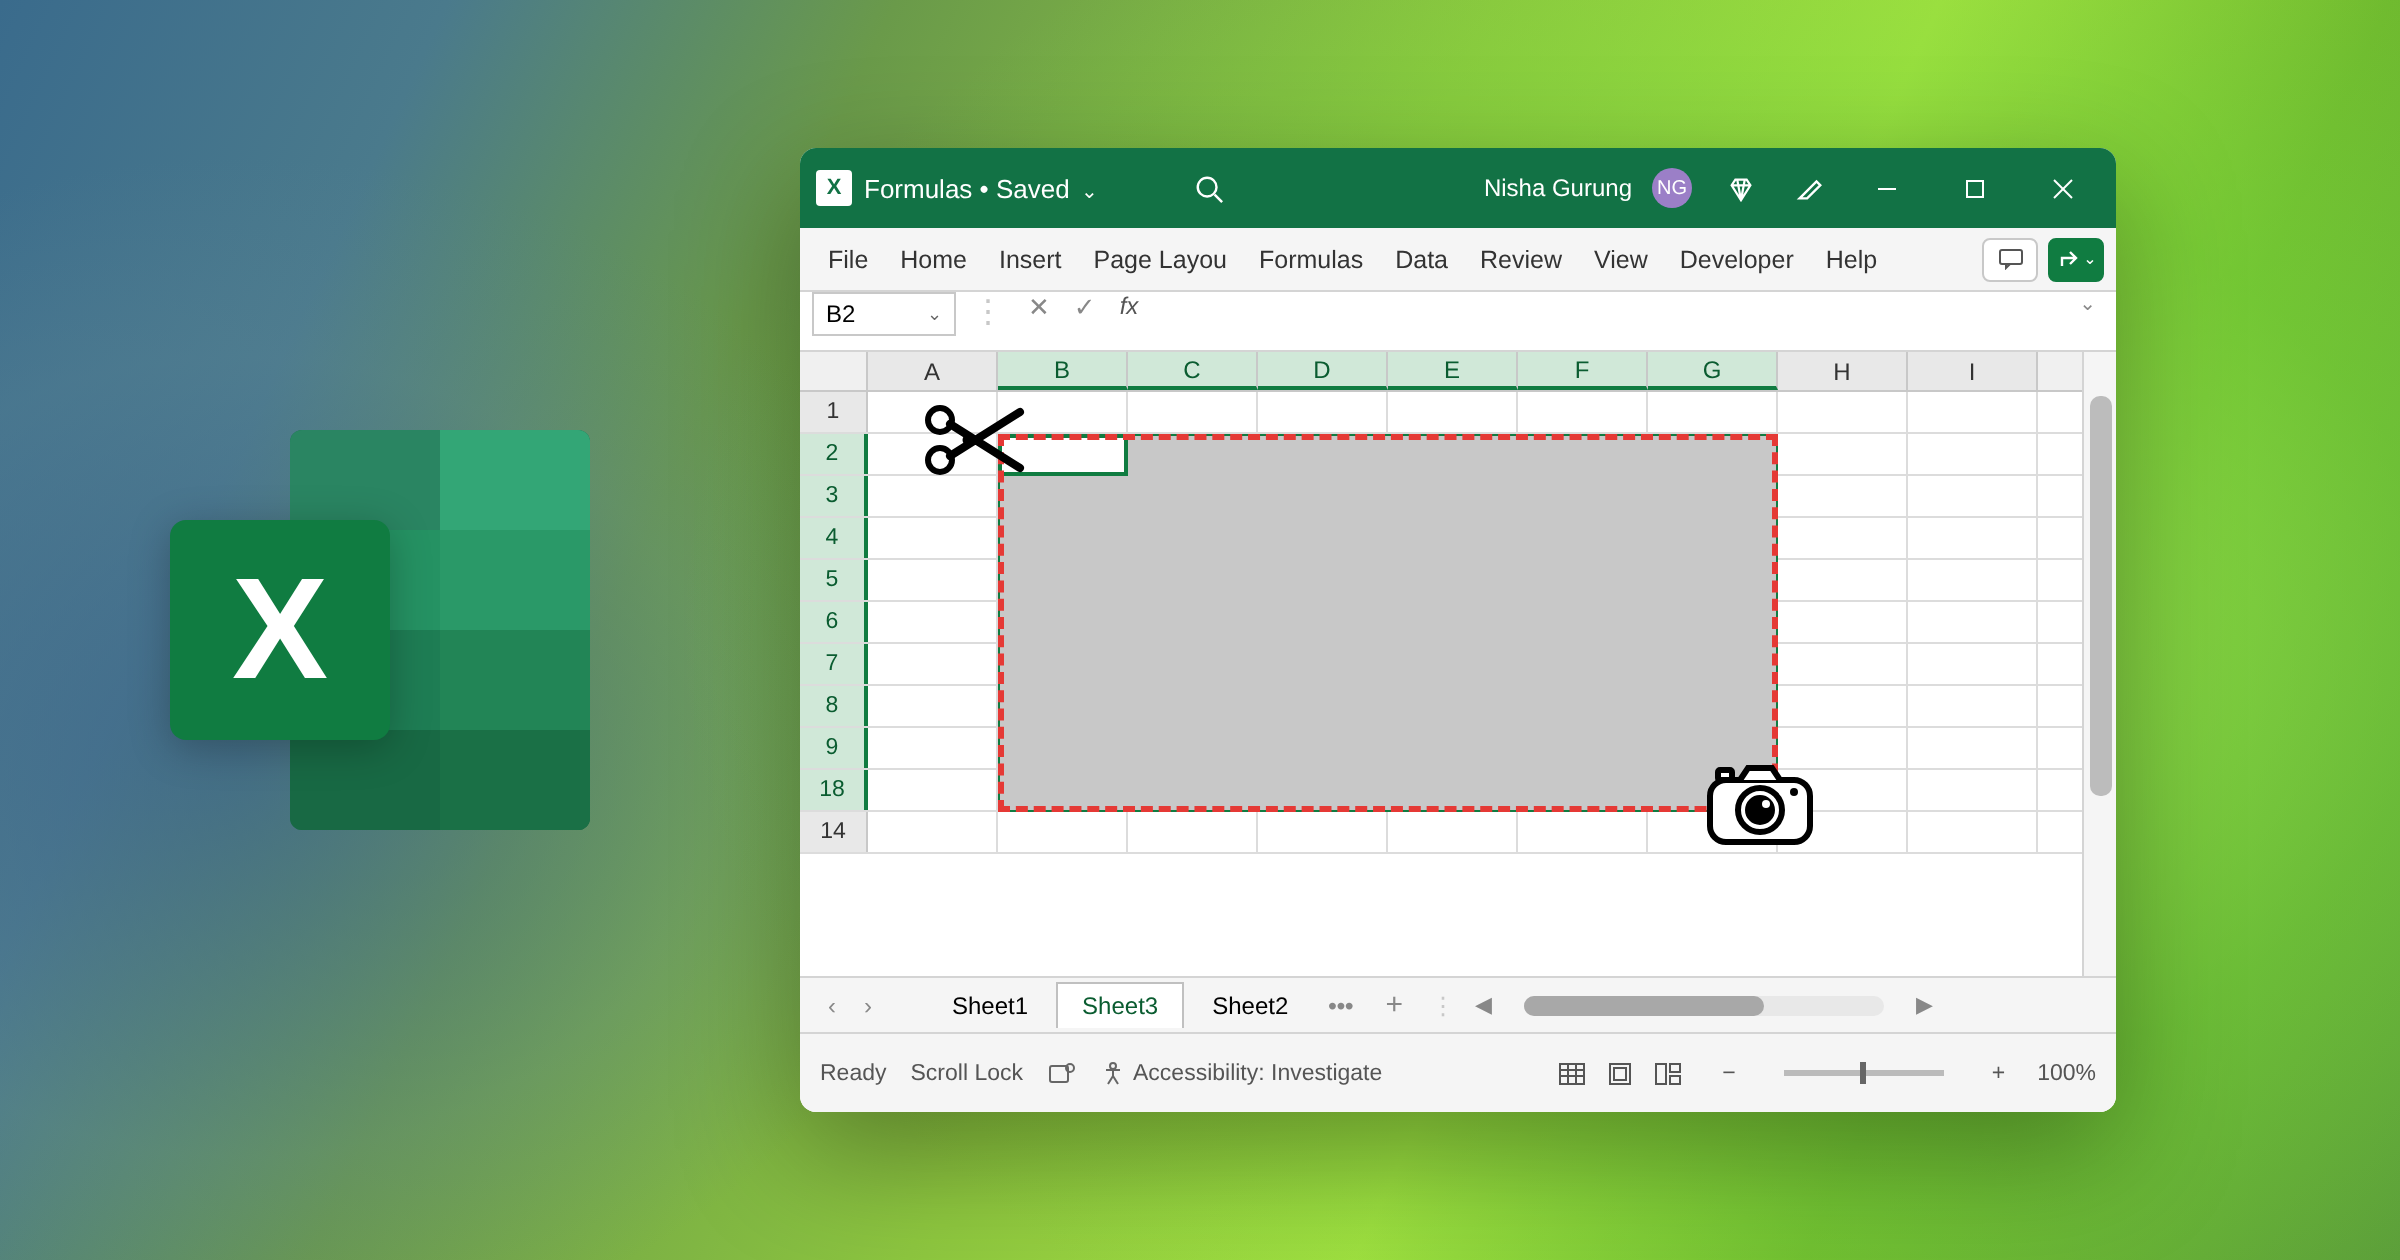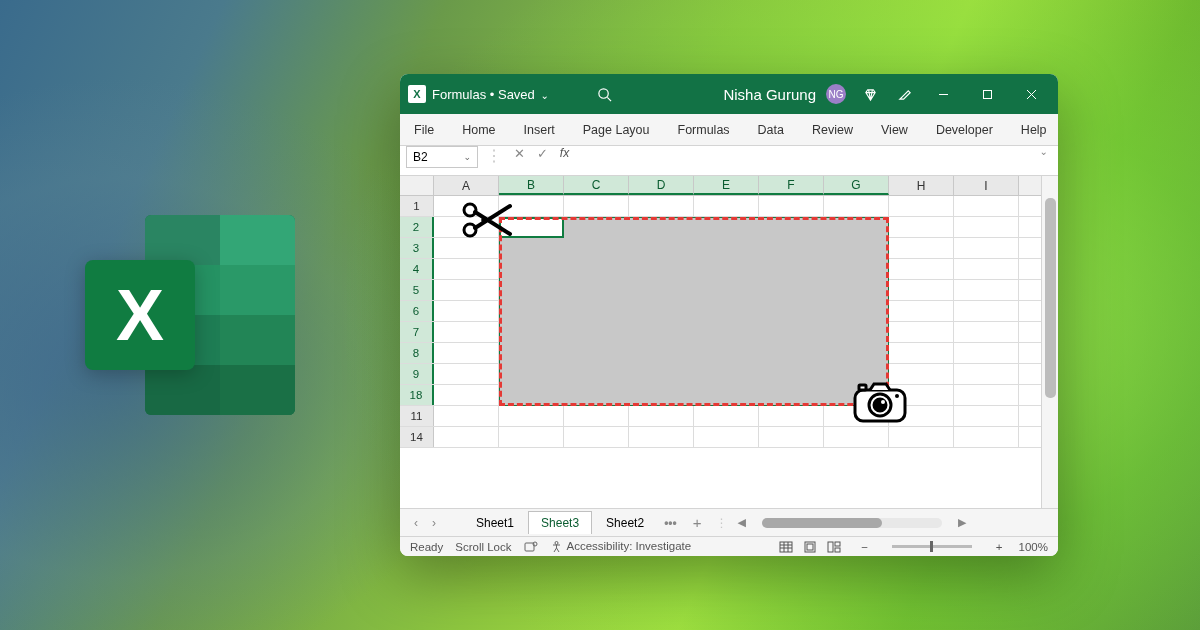--- a/index.html
+++ b/index.html
@@ -14,27 +14,27 @@
 .ls4{top:150px;height:50px;background:#186944;border-radius:0 0 6px 6px}
 .logo-book::after{content:'';position:absolute;left:75px;top:0;width:75px;height:200px;background:linear-gradient(to bottom,#33a676 0 25%,#2a9968 25% 50%,#228556 50% 75%,#1a7046 75% 100%);border-radius:0 6px 6px 0}
 .logo-square{position:absolute;left:0;top:45px;width:110px;height:110px;background:#107c41;border-radius:8px;display:flex;align-items:center;justify-content:center;box-shadow:0 4px 20px rgba(0,0,0,0.25)}
 .logo-x{color:#fff;font-size:72px;font-weight:600;font-family:Arial,sans-serif}
 .window{position:absolute;left:400px;top:74px;width:658px;height:482px;background:#fff;border-radius:8px;box-shadow:0 20px 60px rgba(0,0,0,0.35);overflow:hidden;display:flex;flex-direction:column}
 .titlebar{height:40px;background:#127245;display:flex;align-items:center;padding:0 8px;color:#fff;gap:6px}
 .app-icon{width:18px;height:18px;background:#fff;color:#127245;font-size:11px;font-weight:bold;display:flex;align-items:center;justify-content:center;border-radius:2px}
 .title-text{font-size:13px;white-space:nowrap}
 .title-chev{font-size:10px;margin-left:2px}
 .title-spacer{width:30px}
-.user-name{font-size:15px;margin-left:auto}
+.user-name{font-size:12px;margin-left:auto}
 .avatar{width:20px;height:20px;border-radius:50%;background:#9b7fc7;font-size:10px;display:flex;align-items:center;justify-content:center;color:#fff;margin:0 4px}
 .title-icon{width:28px;height:28px;display:flex;align-items:center;justify-content:center;cursor:pointer}
 .title-icon svg{width:15px;height:15px}
 .win-btn{width:38px;height:40px;display:flex;align-items:center;justify-content:center;cursor:pointer}
 .win-btn svg{width:11px;height:11px}
-.ribbon{height:32px;background:#f5f5f5;border-bottom:1px solid #d4d4d4;display:flex;align-items:center;padding:0 6px;gap:12px}
+.ribbon{height:32px;background:#f5f5f5;border-bottom:1px solid #d4d4d4;display:flex;align-items:center;padding:0 6px;gap:0}
 .tab{padding:0 8px;font-size:12.5px;color:#333;height:100%;display:flex;align-items:center;cursor:pointer;white-space:nowrap}
 .ribbon-right{margin-left:auto;display:flex;gap:5px;align-items:center}
 .rbn-btn{width:28px;height:22px;border:1px solid #c8c8c8;border-radius:4px;display:flex;align-items:center;justify-content:center;background:#fff}
 .rbn-btn.green{background:#107c41;border-color:#107c41;color:#fff}
 .formula-bar{height:30px;background:#fff;border-bottom:1px solid #d4d4d4;display:flex;padding:0 6px;gap:4px}
 .name-box{width:72px;height:22px;border:1px solid #c8c8c8;font-size:12px;padding:0 6px;display:flex;align-items:center;justify-content:space-between}
 .nb-chev{font-size:9px;color:#666}
 .fb-sep{color:#c8c8c8;margin:0 4px}
 .fb-btn{color:#888;font-size:13px;padding:0 4px}
 .fx{font-style:italic;font-size:12px;color:#555;margin:0 4px}
@@ -60,22 +60,22 @@
 .camera{position:absolute;left:452px;top:184px;z-index:10}
 .sheet-tabs{height:28px;background:#f5f5f5;border-top:1px solid #d4d4d4;display:flex;align-items:center;padding:0 8px;gap:2px;font-size:12px}
 .nav-arrow{padding:0 6px;color:#888;cursor:pointer}
 .stab{padding:4px 12px;color:#000000;cursor:pointer}
 .stab.active{background:#fff;border:1px solid #c0c0c0;border-bottom:none;font-weight:400;color:#0a5c30}
 .dots{padding:0 6px;color:#888;font-weight:bold}
 .plus{padding:0 8px;color:#888;font-size:15px}
 .hscroll-track{flex:1;height:10px;background:#e8e8e8;border-radius:5px;margin:0 10px;position:relative;max-width:180px}
 .hthumb{position:absolute;left:0;width:120px;height:10px;background:#a8a8a8;border-radius:5px}
 .harrow{color:#888;font-size:11px;padding:0 4px}
-.status-bar{height:20px;background:#f5f5f5;border-top:1px solid #d4d4d4;display:flex;align-items:center;padding:0 10px;gap:12px;font-size:11.5px;color:#555}
-.status-icon{display:flex;gap:4px}
+.status-bar{height:40px;background:#f5f5f5;border-top:1px solid #d4d4d4;display:flex;align-items:center;padding:0 10px;gap:12px;font-size:11.5px;color:#555}
+.status-icon{display:flex;align-items:center;gap:4px}
 .view-btns{display:flex;gap:2px;margin-left:auto}
 .view-btn{width:22px;height:18px;border:1px solid transparent;display:flex;align-items:center;justify-content:center}
 .zoom-slider{width:80px;height:3px;background:#bbb;position:relative;margin:0 8px}
 .zoom-thumb{position:absolute;left:38px;top:-4px;width:3px;height:11px;background:#666}
 .zoom-tick{position:absolute;left:39px;top:-2px;width:1px;height:7px;background:#888}
 </style>
 </head>
 <body>
 
 <div class="bg"></div>
@@ -329,32 +329,20 @@
             <div class="cell"></div>
             <div class="cell"></div>
             <div class="cell"></div>
             <div class="cell"></div>
             <div class="cell"></div>
             <div class="cell"></div>
             <div class="cell"></div>
             <div class="cell"></div>
           </div>
           <div class="row">
-            <div class="row-h">11</div>
-            <div class="cell"></div>
-            <div class="cell"></div>
-            <div class="cell"></div>
-            <div class="cell"></div>
-            <div class="cell"></div>
-            <div class="cell"></div>
-            <div class="cell"></div>
-            <div class="cell"></div>
-            <div class="cell"></div>
-          </div>
-          <div class="row">
             <div class="row-h">14</div>
             <div class="cell"></div>
             <div class="cell"></div>
             <div class="cell"></div>
             <div class="cell"></div>
             <div class="cell"></div>
             <div class="cell"></div>
             <div class="cell"></div>
             <div class="cell"></div>
             <div class="cell"></div>

